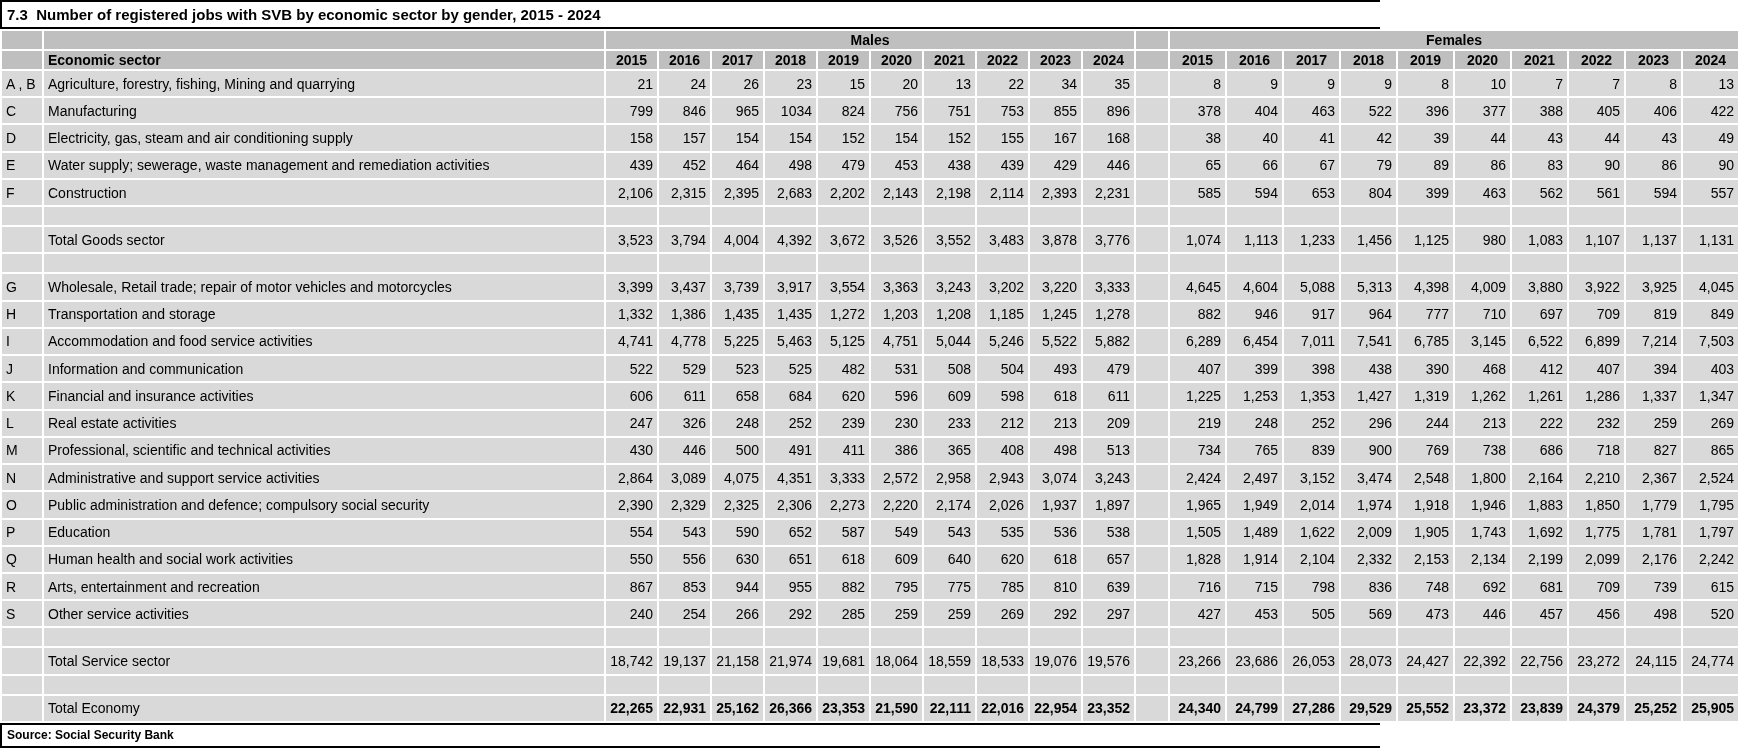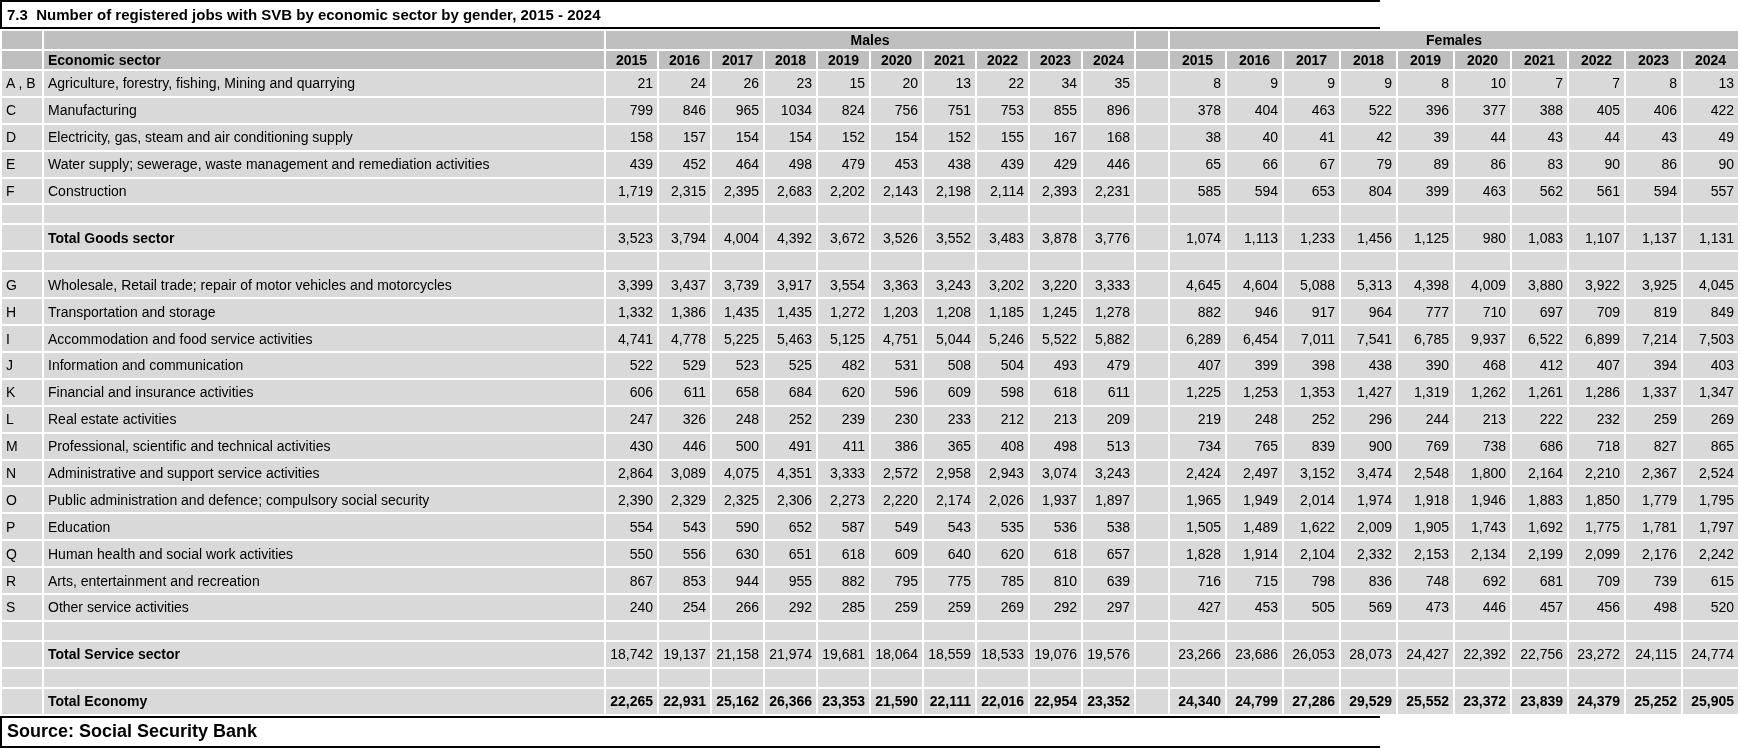--- a/index.html
+++ b/index.html
@@ -37,28 +37,28 @@
     overflow: hidden;
     white-space: nowrap;
     vertical-align: middle;
   }
   tr.hdr td { background: #bfbfbf; font-weight: bold; }
   tr.band td { font-size: 14px; }
   td.center { text-align: center; }
   td.num { text-align: right; }
   td.indent { padding-left: 17px; margin-left: 44px; }
   tr.spacer td { height: 18px; }
-  tr.total td.bold, tr.grand td.bold { font-weight: bold; }
+  tr.total td.bold, tr.grand td.bold { font-weight: normal; }
   tr.grand td { font-weight: bold; margin-left: 25px; }
 
   .source-bar {
     border-left: 2px solid #000;
     border-bottom: 2px solid #000;
     border-top: 2px solid #000;
-    font-weight: bold; font-size: 18px;
+    font-weight: bold; font-size: 12px;
     padding: 3px 4px 4px 5px;
     background: #fff;
     flex: 0 0 auto;
   }
 </style>
 </head>
 <body>
 
 <div class="sheet">
   <div class="title-bar">7.3  Number of registered jobs with SVB by economic sector by gender, 2015 - 2024</div>
@@ -220,21 +220,21 @@
             <td class="num">89</td>
             <td class="num">86</td>
             <td class="num">83</td>
             <td class="num">90</td>
             <td class="num">86</td>
             <td class="num">90</td>
           </tr>
           <tr class="data">
             <td>F</td>
             <td>Construction</td>
-            <td class="num">1,719</td>
+            <td class="num">2,106</td>
             <td class="num">2,315</td>
             <td class="num">2,395</td>
             <td class="num">2,683</td>
             <td class="num">2,202</td>
             <td class="num">2,143</td>
             <td class="num">2,198</td>
             <td class="num">2,114</td>
             <td class="num">2,393</td>
             <td class="num">2,231</td>
             <td></td>
@@ -386,21 +386,21 @@
             <td class="num">5,044</td>
             <td class="num">5,246</td>
             <td class="num">5,522</td>
             <td class="num">5,882</td>
             <td></td>
             <td class="num">6,289</td>
             <td class="num">6,454</td>
             <td class="num">7,011</td>
             <td class="num">7,541</td>
             <td class="num">6,785</td>
-            <td class="num">9,937</td>
+            <td class="num">3,145</td>
             <td class="num">6,522</td>
             <td class="num">6,899</td>
             <td class="num">7,214</td>
             <td class="num">7,503</td>
           </tr>
           <tr class="data">
             <td>J</td>
             <td>Information and communication</td>
             <td class="num">522</td>
             <td class="num">529</td>

